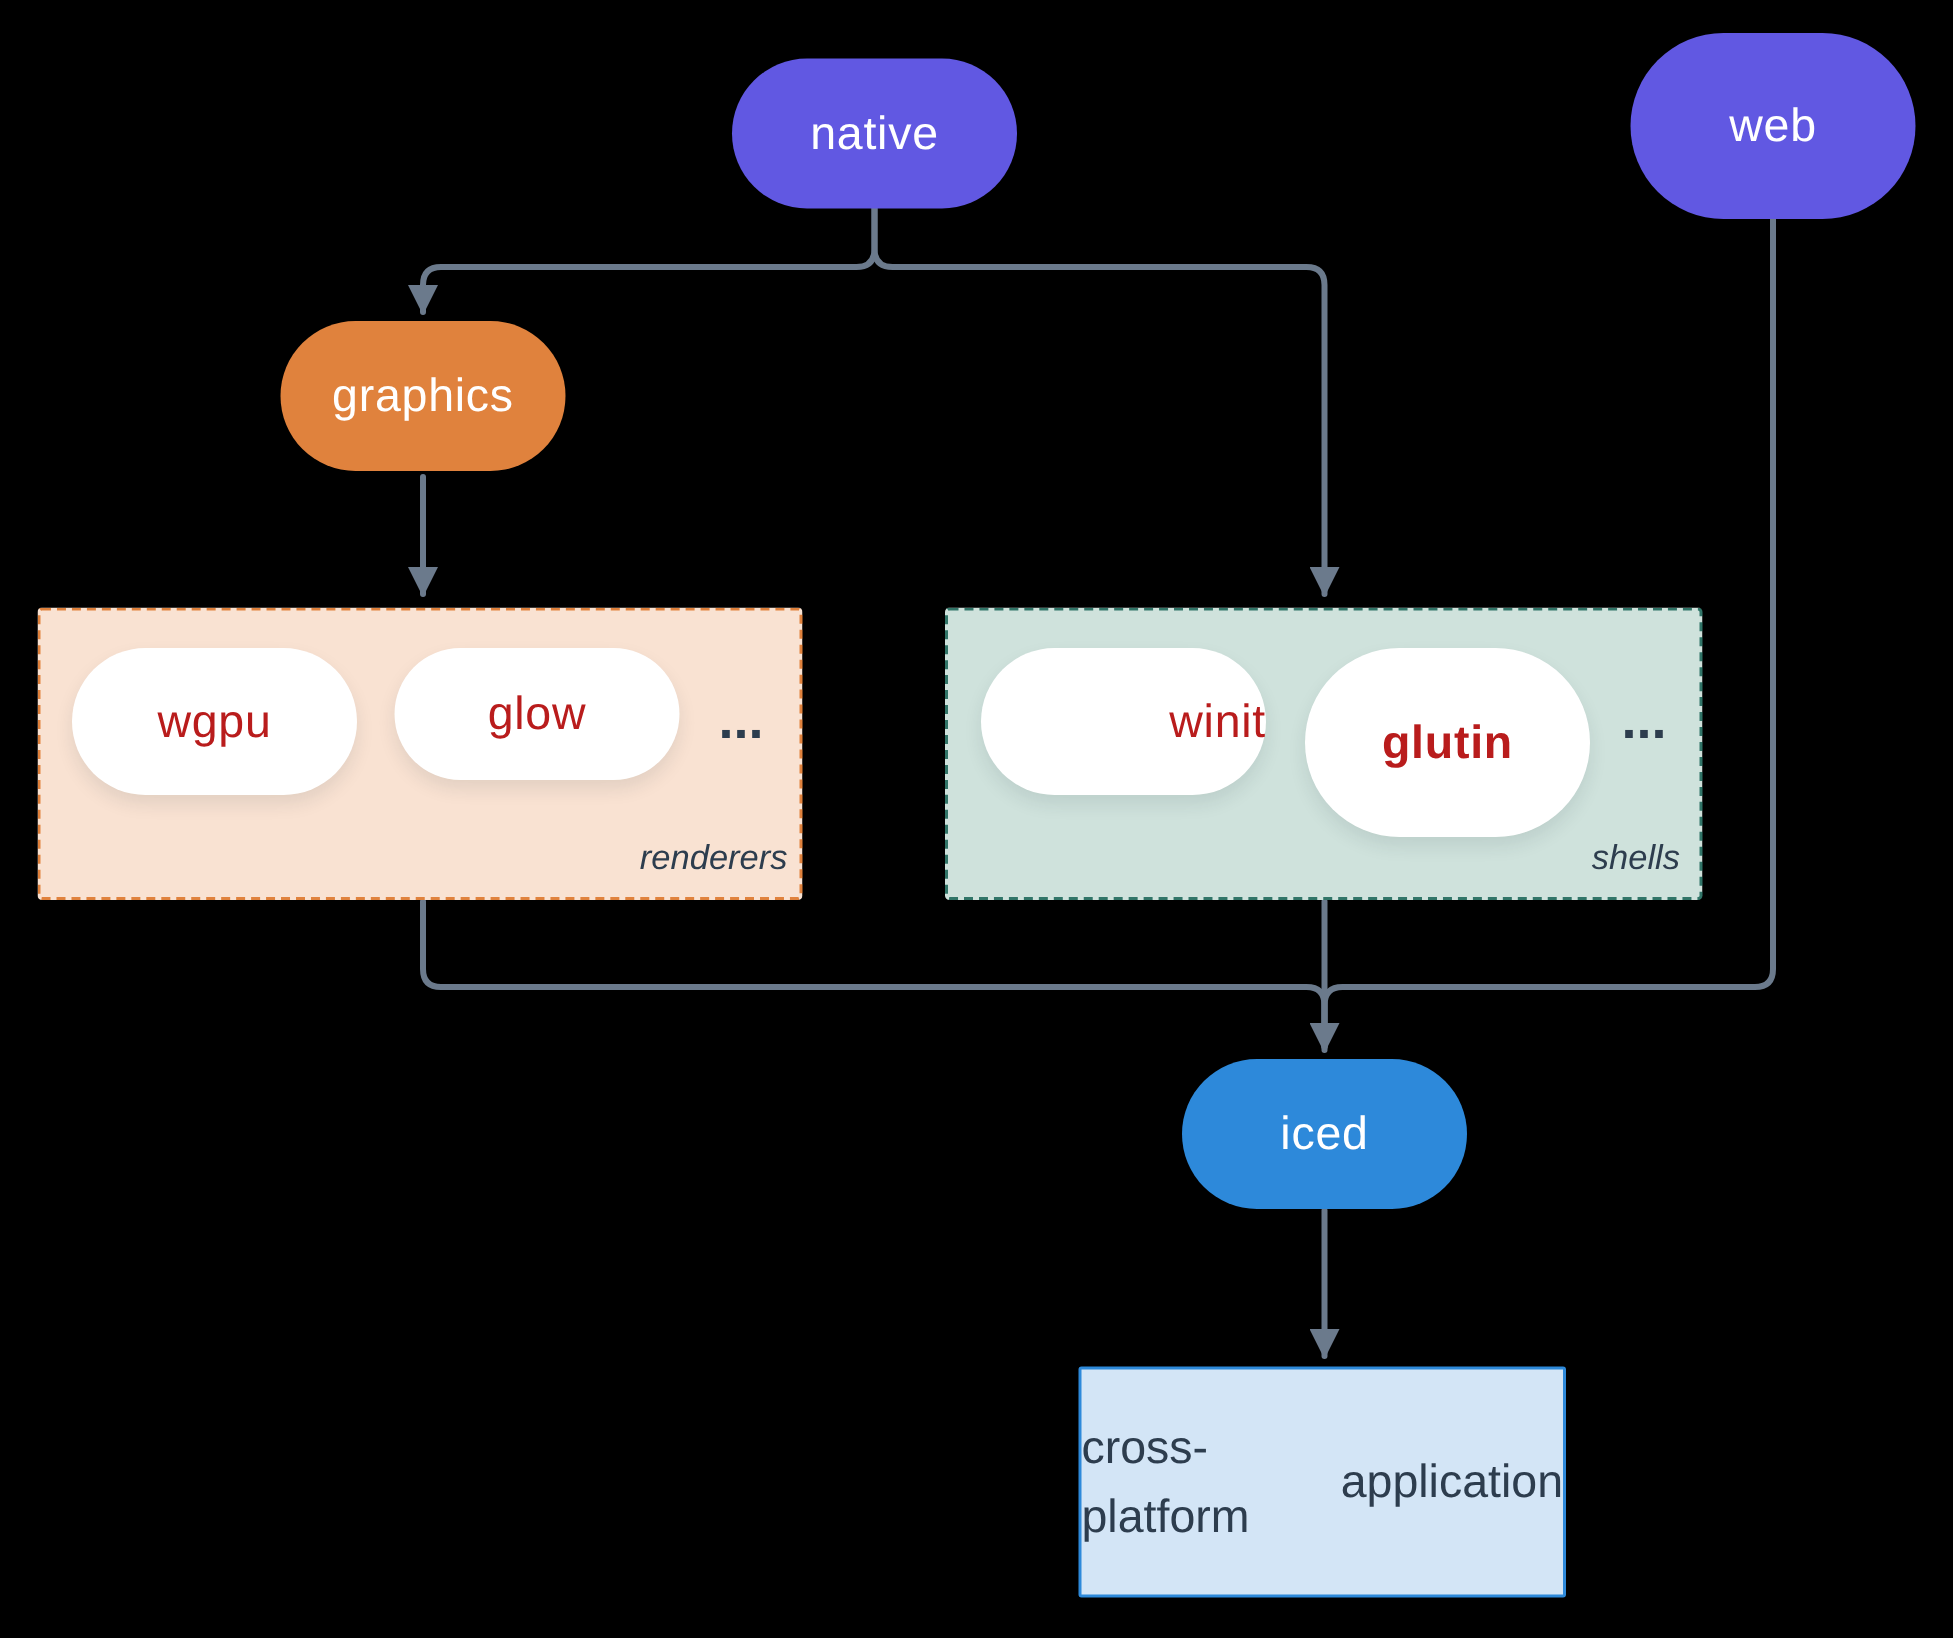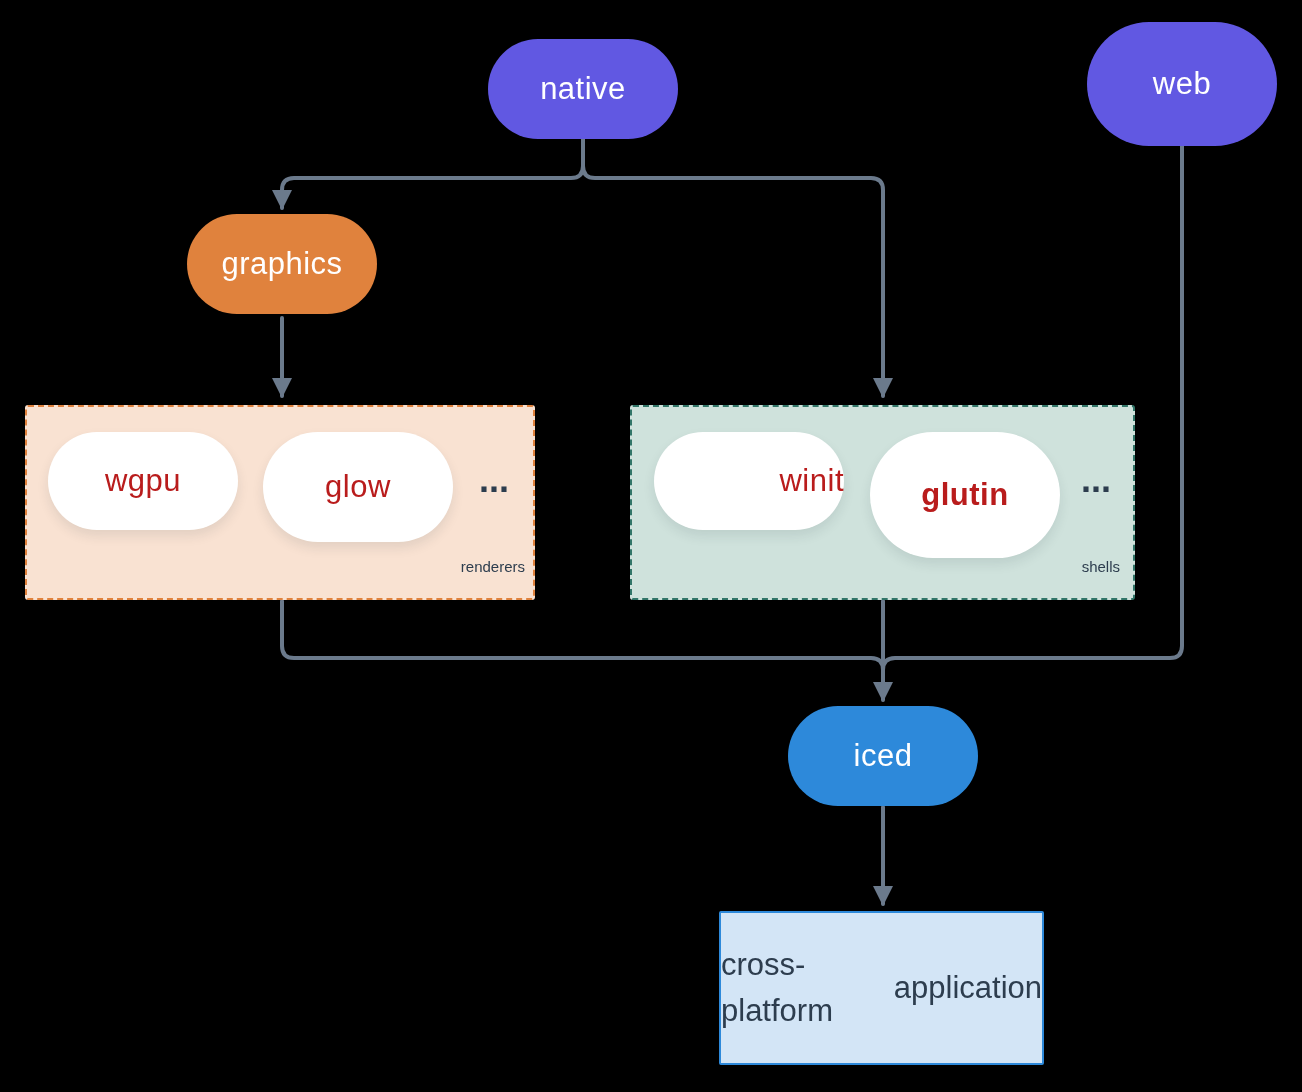--- a/index.html
+++ b/index.html
@@ -50,43 +50,44 @@
     background: #f9e2d2;
     border-color: #e0823d;
   }
   .group-shells {
     left: 630px; top: 405px; width: 505px; height: 195px;
     background: #cfe2dc;
     border-color: #317568;
   }
   .group-label {
     position: absolute;
-    font-size: 15px;
+    font-size: 23px;
     color: #2d3d4e;
+    font-style: italic;
   }
   .label-renderers { left: 405px; top: 558px; width: 120px; text-align: right; }
   .label-shells   { left: 1000px; top: 558px; width: 120px; text-align: right; }
   .ellipsis {
     position: absolute;
     width: 56px; height: 60px;
     display: flex;
     align-items: center;
     justify-content: center;
     font-size: 36px;
     font-weight: bold;
     color: #2d3d4e;
   }
   .ellipsis-renderers { left: 466px; top: 450px; }
   .ellipsis-shells    { left: 1068px; top: 450px; }
   #node-native   { left: 488px;  top: 22px;  width: 190px; height: 100px; margin-top: 17px; }
   #node-web      { left: 1087px; top: 22px;  width: 190px; height: 124px; text-align: right; }
   #node-graphics { left: 187px;  top: 214px; width: 190px; height: 100px; }
   #node-iced     { left: 788px;  top: 706px; width: 190px; height: 100px; align-items: center; }
   #node-wgpu     { left: 48px;  top: 432px; width: 190px; height: 98px; }
-  #node-glow     { left: 263px; top: 432px; width: 190px; height: 110px; text-align: right; }
+  #node-glow     { left: 263px; top: 432px; width: 190px; height: 88px; text-align: right; }
   #node-winit    { left: 654px; top: 432px; width: 190px; height: 98px; justify-content: flex-end; }
   #node-glutin   { left: 870px; top: 432px; width: 190px; height: 126px; font-weight: bold; }
   .app-box {
     position: absolute;
     left: 719px; top: 911px; width: 325px; height: 154px;
     box-sizing: border-box;
     background: #d3e5f6;
     border: 2px solid #2d89da;
     border-radius: 2px;
     display: flex;

